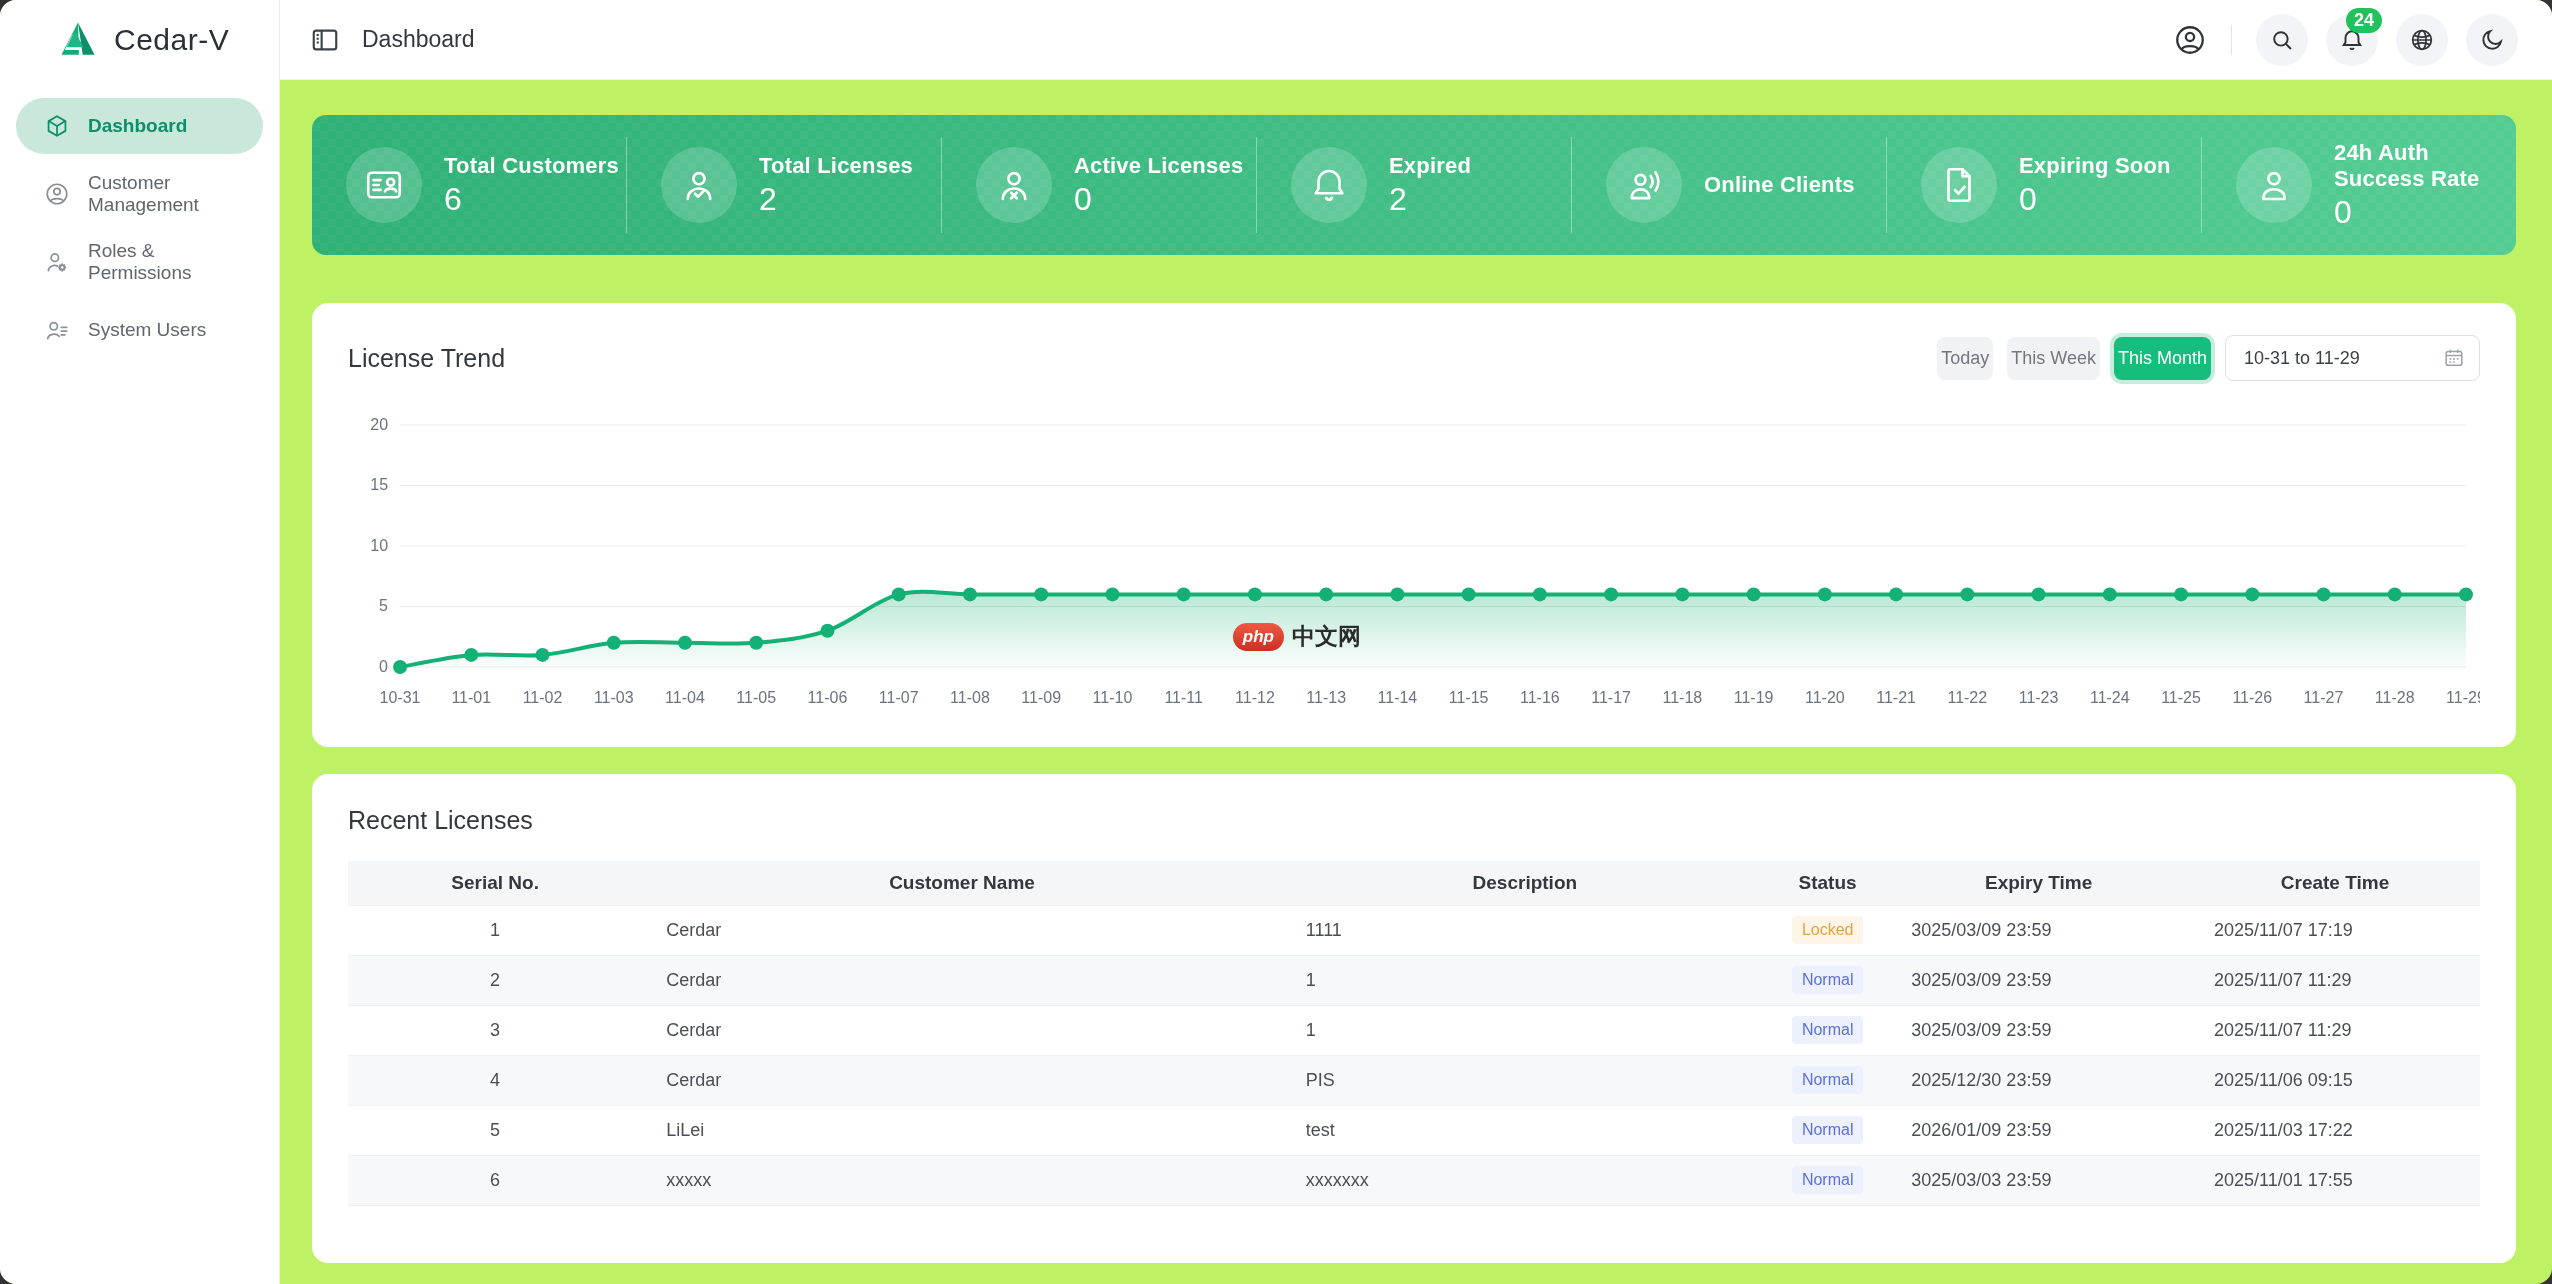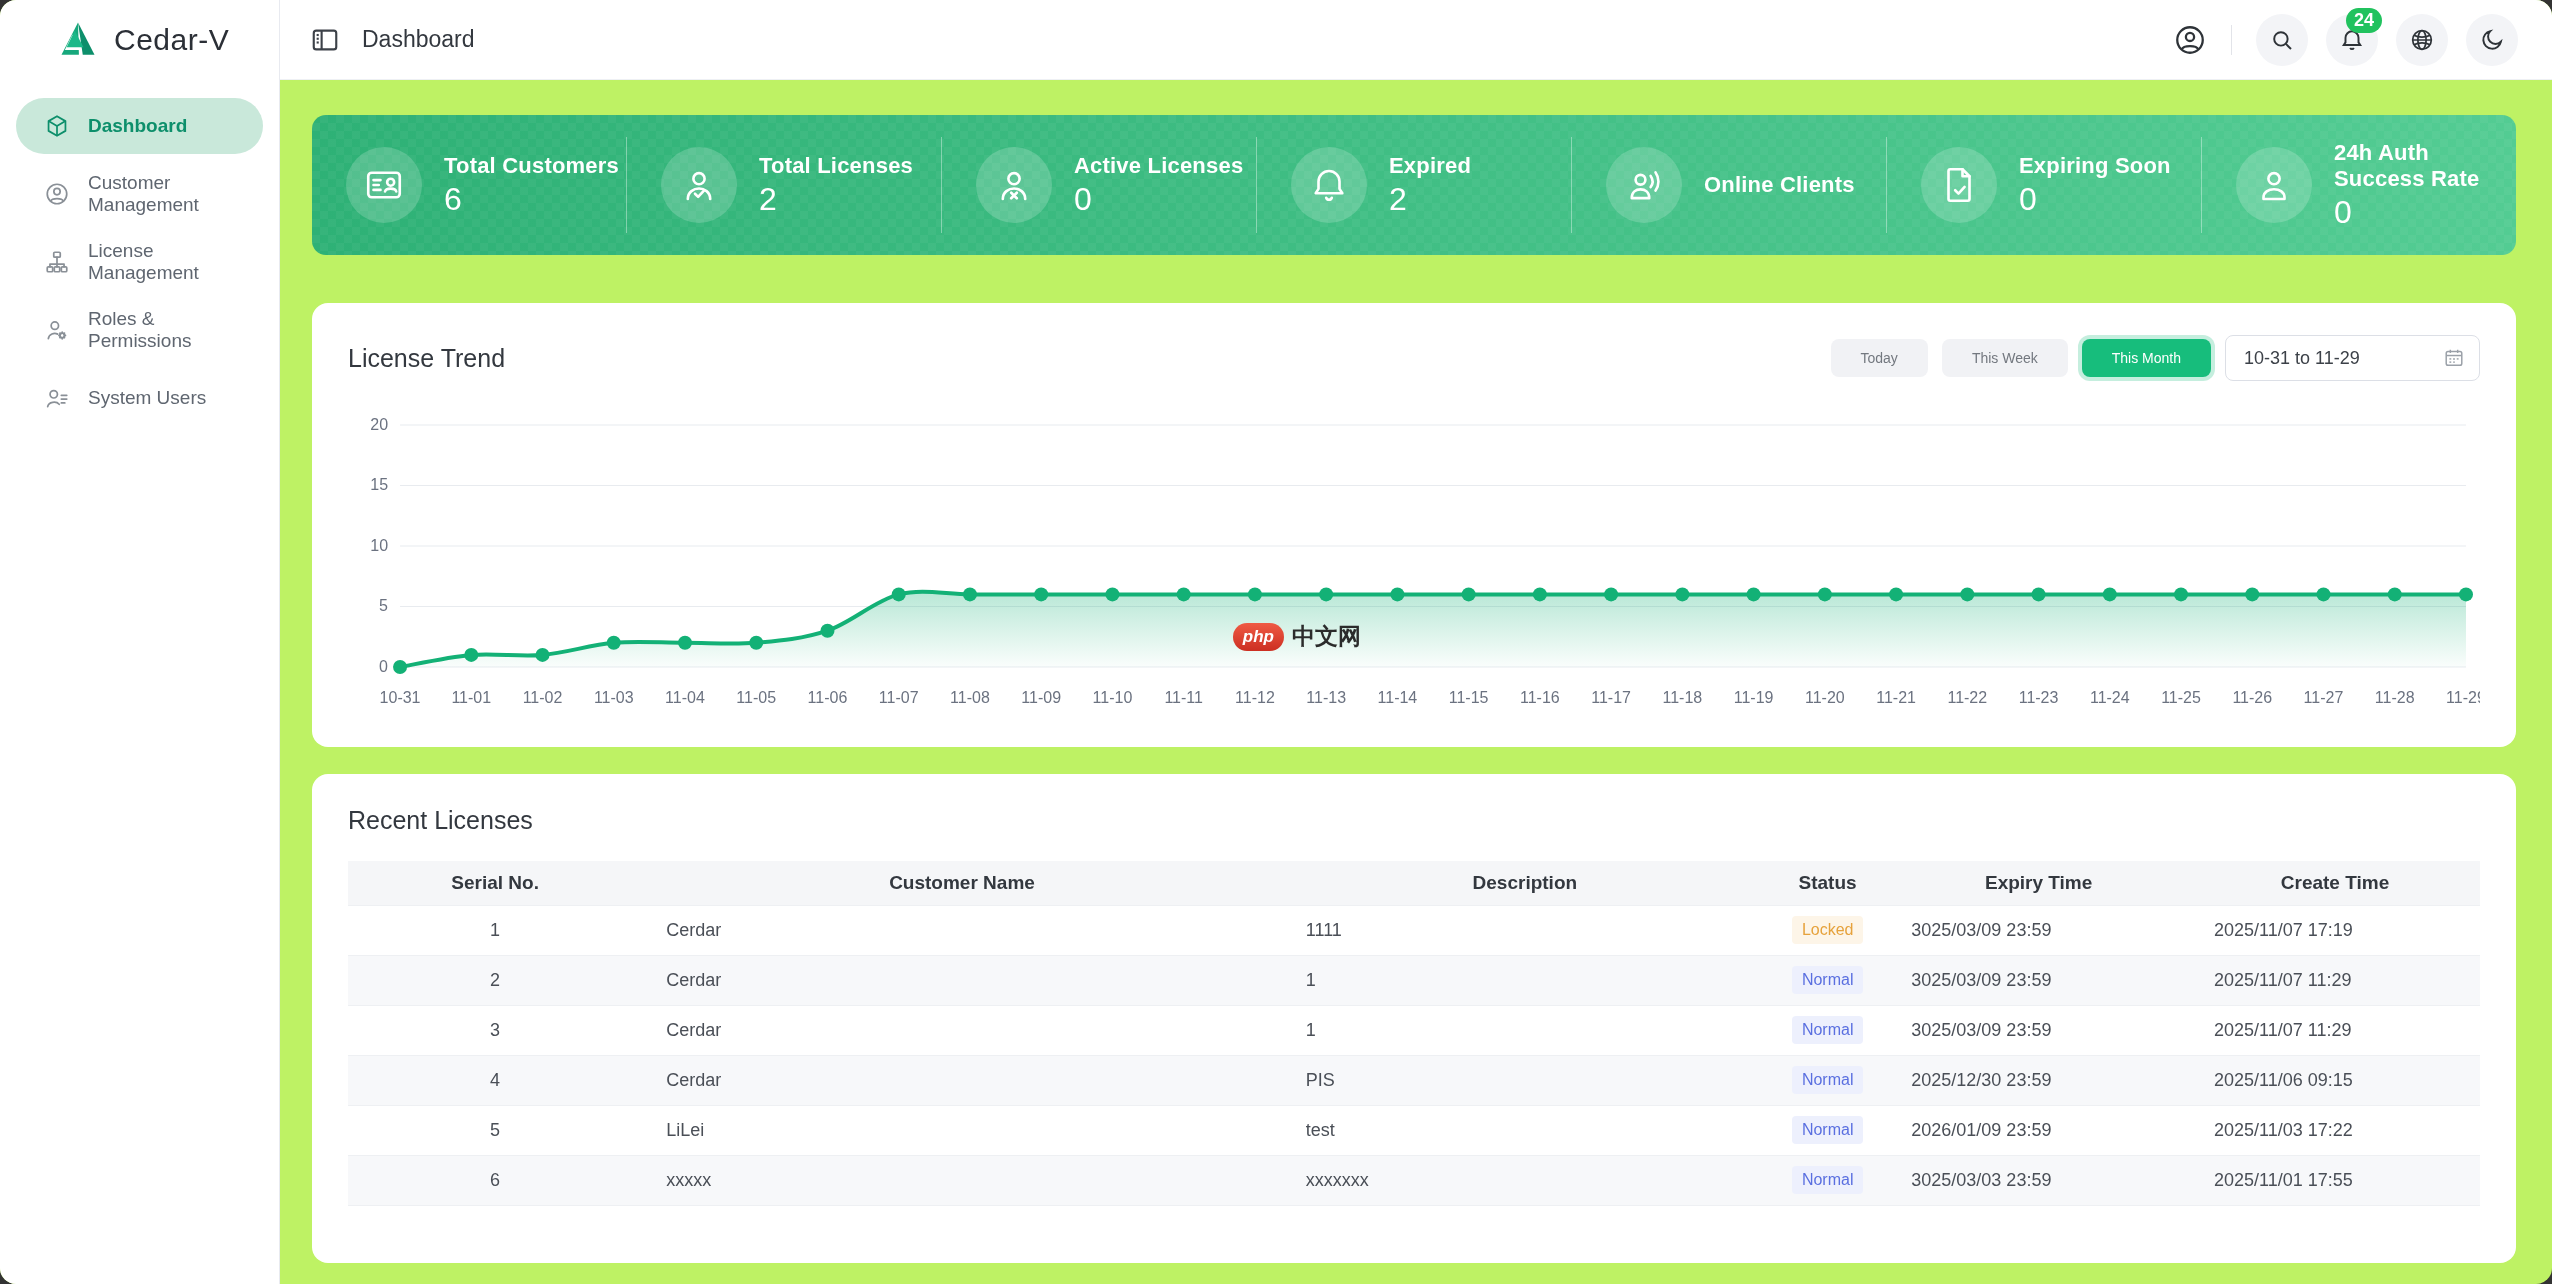--- a/index.html
+++ b/index.html
@@ -49,21 +49,21 @@
   .stat-label{font-size:22px;font-weight:bold;letter-spacing:.2px;}
   .stat-value{font-size:32px;line-height:1.05;}
 
   
   .card{background:#fff;border-radius:16px;margin-top:48px;padding:32px 36px 24px;}
   .card h2{margin:0;font-size:25px;font-weight:normal;color:#33383f;}
 
   
   .trend-head{display:flex;align-items:center;justify-content:space-between;}
   .trend-controls{display:flex;align-items:center;gap:14px;}
-  .filter-btn{border:none;background:#f1f2f5;color:#73787f;font-size:14px;padding:11px 30px;border-radius:8px;cursor:pointer;font-family:inherit;}
+  .filter-btn{border:none;background:#f1f2f5;color:#73787f;font-size:18px;padding:11px 4px;border-radius:8px;cursor:pointer;font-family:inherit;}
   .filter-btn.active{background:#17bd7c;color:#fff;box-shadow:0 0 0 4px rgba(23,189,124,.25);}
   .date-box{display:flex;align-items:center;justify-content:space-between;border:1px solid #dcdfe6;border-radius:8px;background:#fff;height:46px;width:255px;padding:0 14px 0 18px;cursor:pointer;}
   .date-box span{font-size:18px;color:#3c4148;}
   .date-box svg{width:22px;height:22px;color:#9aa0a8;}
   .chart-wrap{position:relative;margin-top:28px;}
   .watermark{position:absolute;left:41.5%;top:212px;display:flex;align-items:center;gap:8px;pointer-events:none;}
   .wm-badge{background:linear-gradient(180deg,#ef5a44,#cc2f22);color:#fff;font-weight:bold;font-style:italic;font-size:17px;padding:4px 10px;border-radius:999px;}
   .wm-text{color:#2b2b2b;font-weight:bold;font-size:23px;}
 
   
@@ -101,30 +101,20 @@
             </svg></span>
           <span>Dashboard</span>
         </div>
         <div class="nav-item">
           <span class="nicon"><svg class="nicon" viewBox="0 0 24 24" fill="none" stroke="currentColor" stroke-width="1.6" stroke-linecap="round" stroke-linejoin="round">
               <circle cx="12" cy="12" r="9"></circle>
               <circle cx="12" cy="9.8" r="2.9"></circle>
               <path d="M6.2 18.6c1.2-3 10.4-3 11.6 0"></path>
             </svg></span>
           <span>Customer Management</span>
-        </div>
-        <div class="nav-item">
-          <span class="nicon"><svg class="nicon" viewBox="0 0 24 24" fill="none" stroke="currentColor" stroke-width="1.6" stroke-linecap="round" stroke-linejoin="round">
-              <rect x="9" y="3" width="6" height="4.6" rx="1"></rect>
-              <rect x="3" y="16.4" width="5" height="4.6" rx="1"></rect>
-              <rect x="9.5" y="16.4" width="5" height="4.6" rx="1"></rect>
-              <rect x="16" y="16.4" width="5" height="4.6" rx="1"></rect>
-              <path d="M12 7.6v4.4M5.5 16.4v-2.5h13v2.5M12 12v4.4"></path>
-            </svg></span>
-          <span>License Management</span>
         </div>
         <div class="nav-item">
           <span class="nicon"><svg class="nicon" viewBox="0 0 24 24" fill="none" stroke="currentColor" stroke-width="1.6" stroke-linecap="round" stroke-linejoin="round">
               <circle cx="10" cy="8" r="3.4"></circle>
               <path d="M4 20c.4-4.4 5.6-5.8 8.6-4.2"></path>
               <circle cx="16.8" cy="17" r="2.2"></circle>
               <path d="M16.8 13.9v1M16.8 19.1v1M13.8 17h1M18.8 17h1M14.7 14.9l.7.7M18.2 18.4l.7.7M18.9 14.9l-.7.7M15.4 18.4l-.7.7"></path>
             </svg></span>
           <span>Roles &amp; Permissions</span>
         </div>

